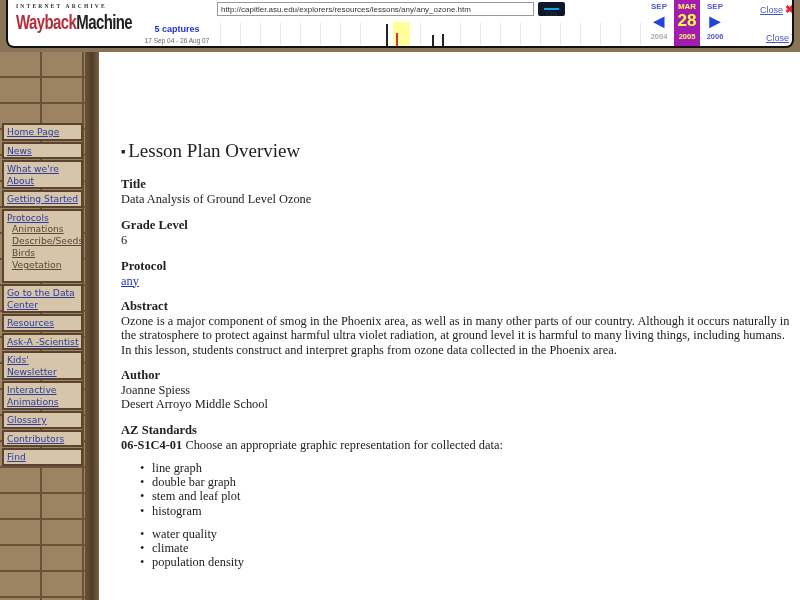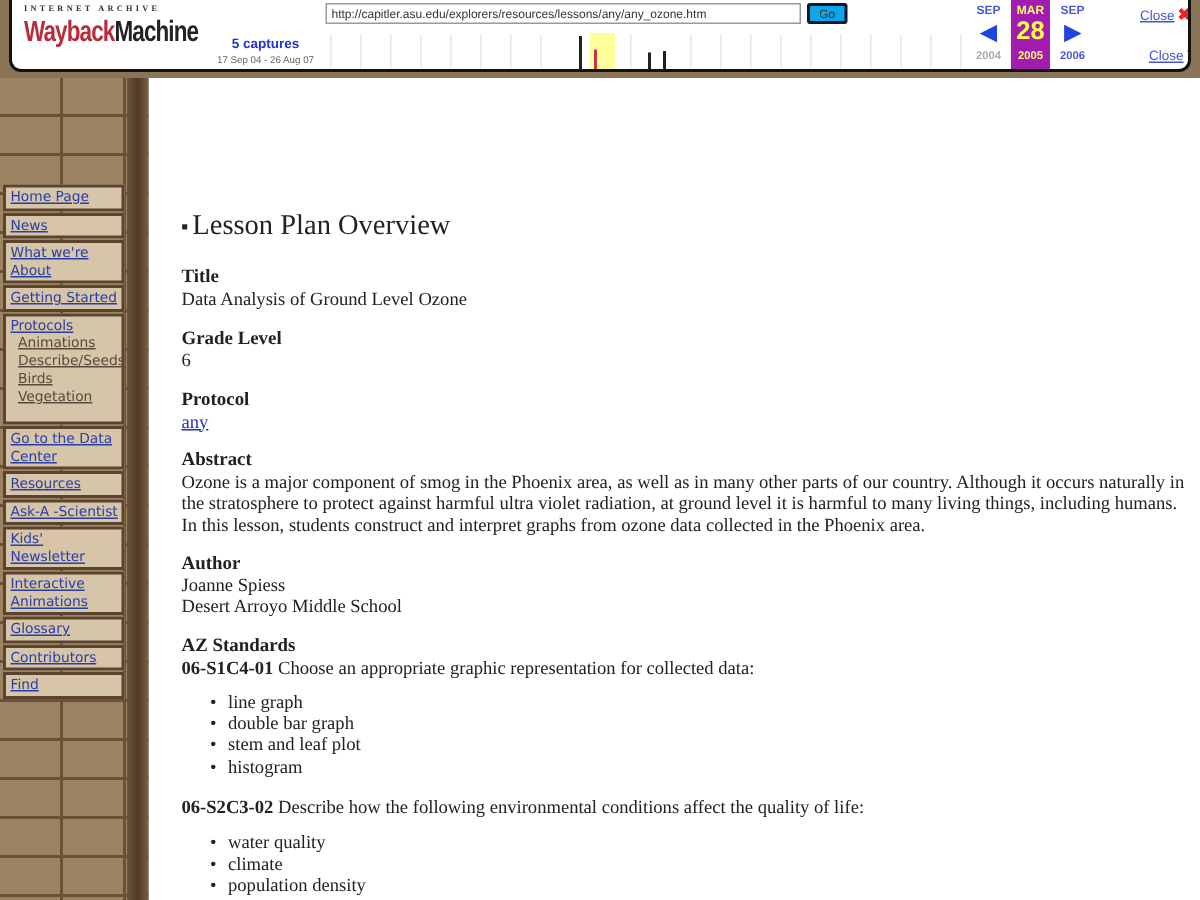--- a/index.html
+++ b/index.html
@@ -37,21 +37,21 @@
   #wm-captures a { display: block; font-size: 9px; color: #2233cc; font-weight: bold; }
   #wm-captures .range { display: block; margin-top: 3px; font-size: 6.5px; color: #666; }
   #wm-url {
     position: absolute; left: 209px; top: 2px; width: 317px; height: 14px;
     border: 1px solid #999; background: #fff;
     font-family: "Liberation Sans", sans-serif; font-size: 8px; color: #333;
     padding: 1px 3px; line-height: 11px; overflow: hidden; white-space: nowrap;
   }
   #wm-go {
     position: absolute; left: 530px; top: 2px; width: 27px; height: 14px;
-    border: 2px solid #0f172a; background: #0ea5e9; border-radius: 2px;
+    border: 6px solid #0f172a; background: #0ea5e9; border-radius: 2px;
     font-family: "Liberation Sans", sans-serif; font-size: 8px; color: #333;
     text-align: center; line-height: 12px;
   }
   #wm-spark {
     position: absolute; left: 208px; top: 20px; width: 430px; height: 28px;
   }
   #wm-spark .tick { position: absolute; top: 3px; width: 1px; height: 22px; background: #e6e6e6; }
   #wm-spark .hl { position: absolute; top: 2px; width: 17px; height: 24px; background: #ffff9a; }
   #wm-spark .bar { position: absolute; width: 2px; background: #222; }
   #wm-spark .bar.cur { background: #cc3344; }
@@ -238,23 +238,19 @@
     <div>
       <span class="std-code">06-S1C4-01</span>
       <span>Choose an appropriate graphic representation for collected data:</span>
     </div>
     <ul class="list">
       <li>line graph</li>
       <li>double bar graph</li>
       <li>stem and leaf plot</li>
       <li>histogram</li>
     </ul>
-    <div style="margin-top:13px">
-      <span class="std-code">06-S2C3-02</span>
-      <span>Describe how the following environmental conditions affect the quality of life:</span>
-    </div>
     <ul class="list">
       <li>water quality</li>
       <li>climate</li>
       <li>population density</li>
     </ul>
   </div>
 </div>
 
 </body></html>

